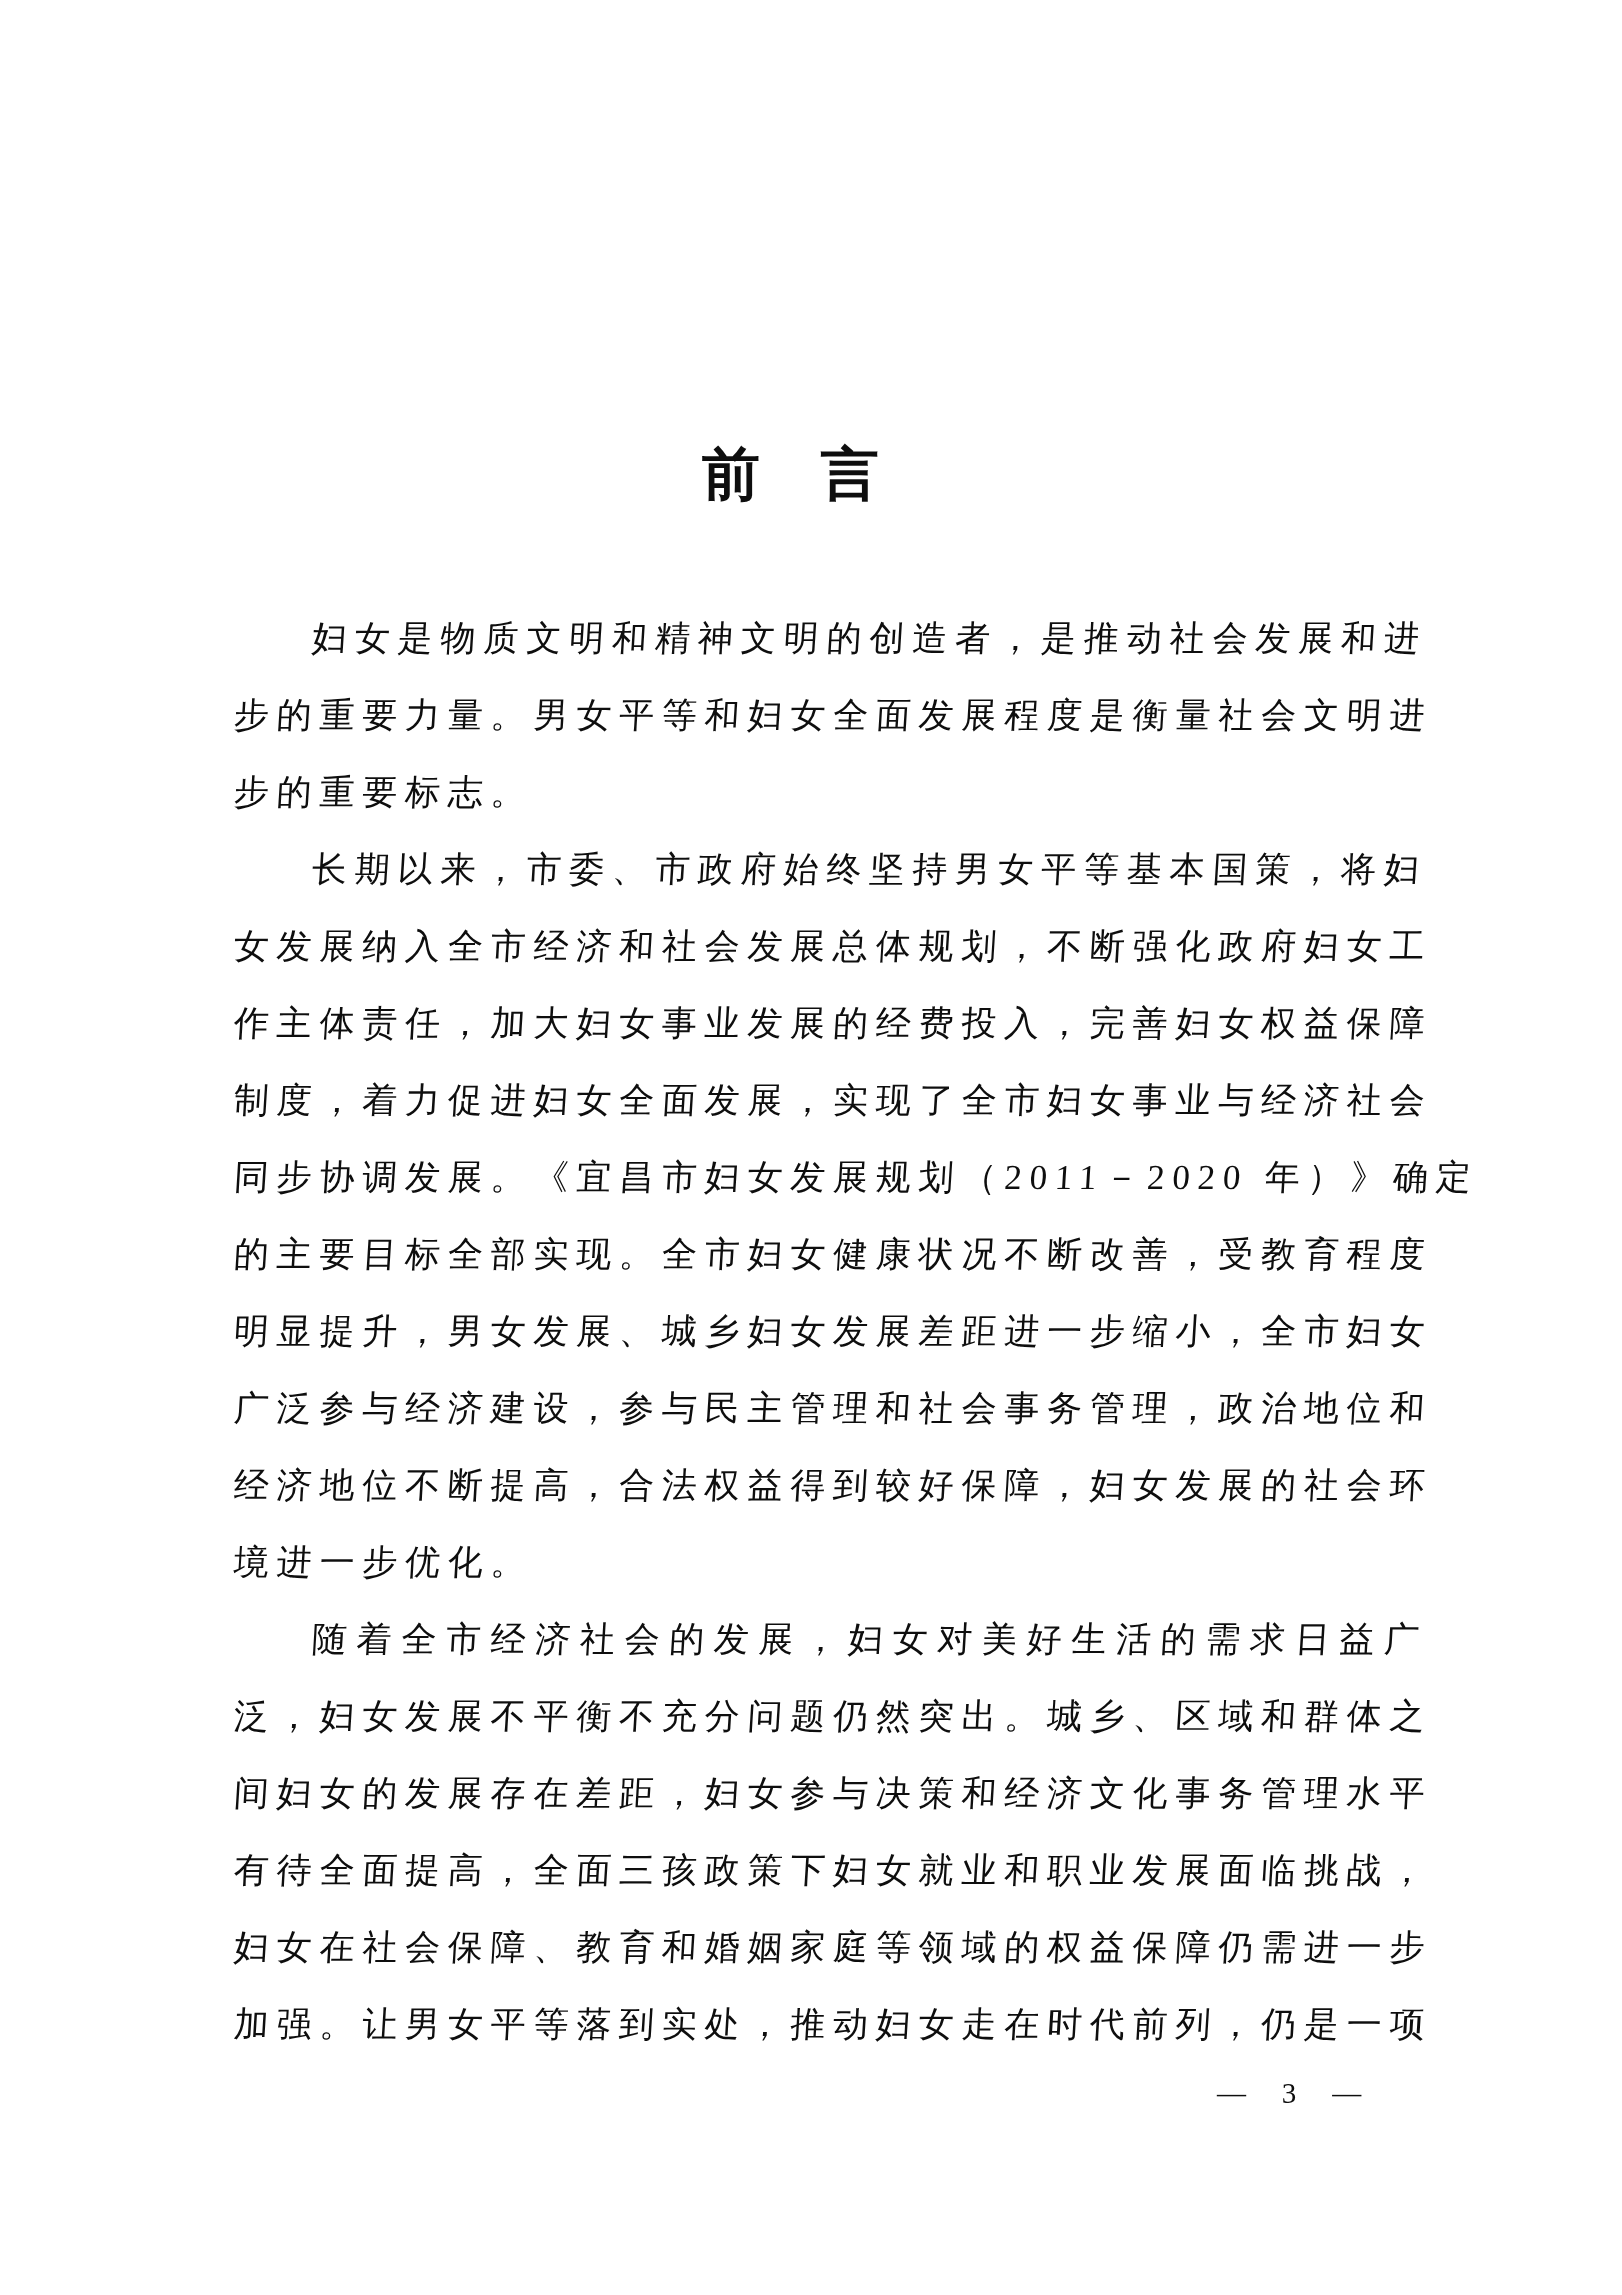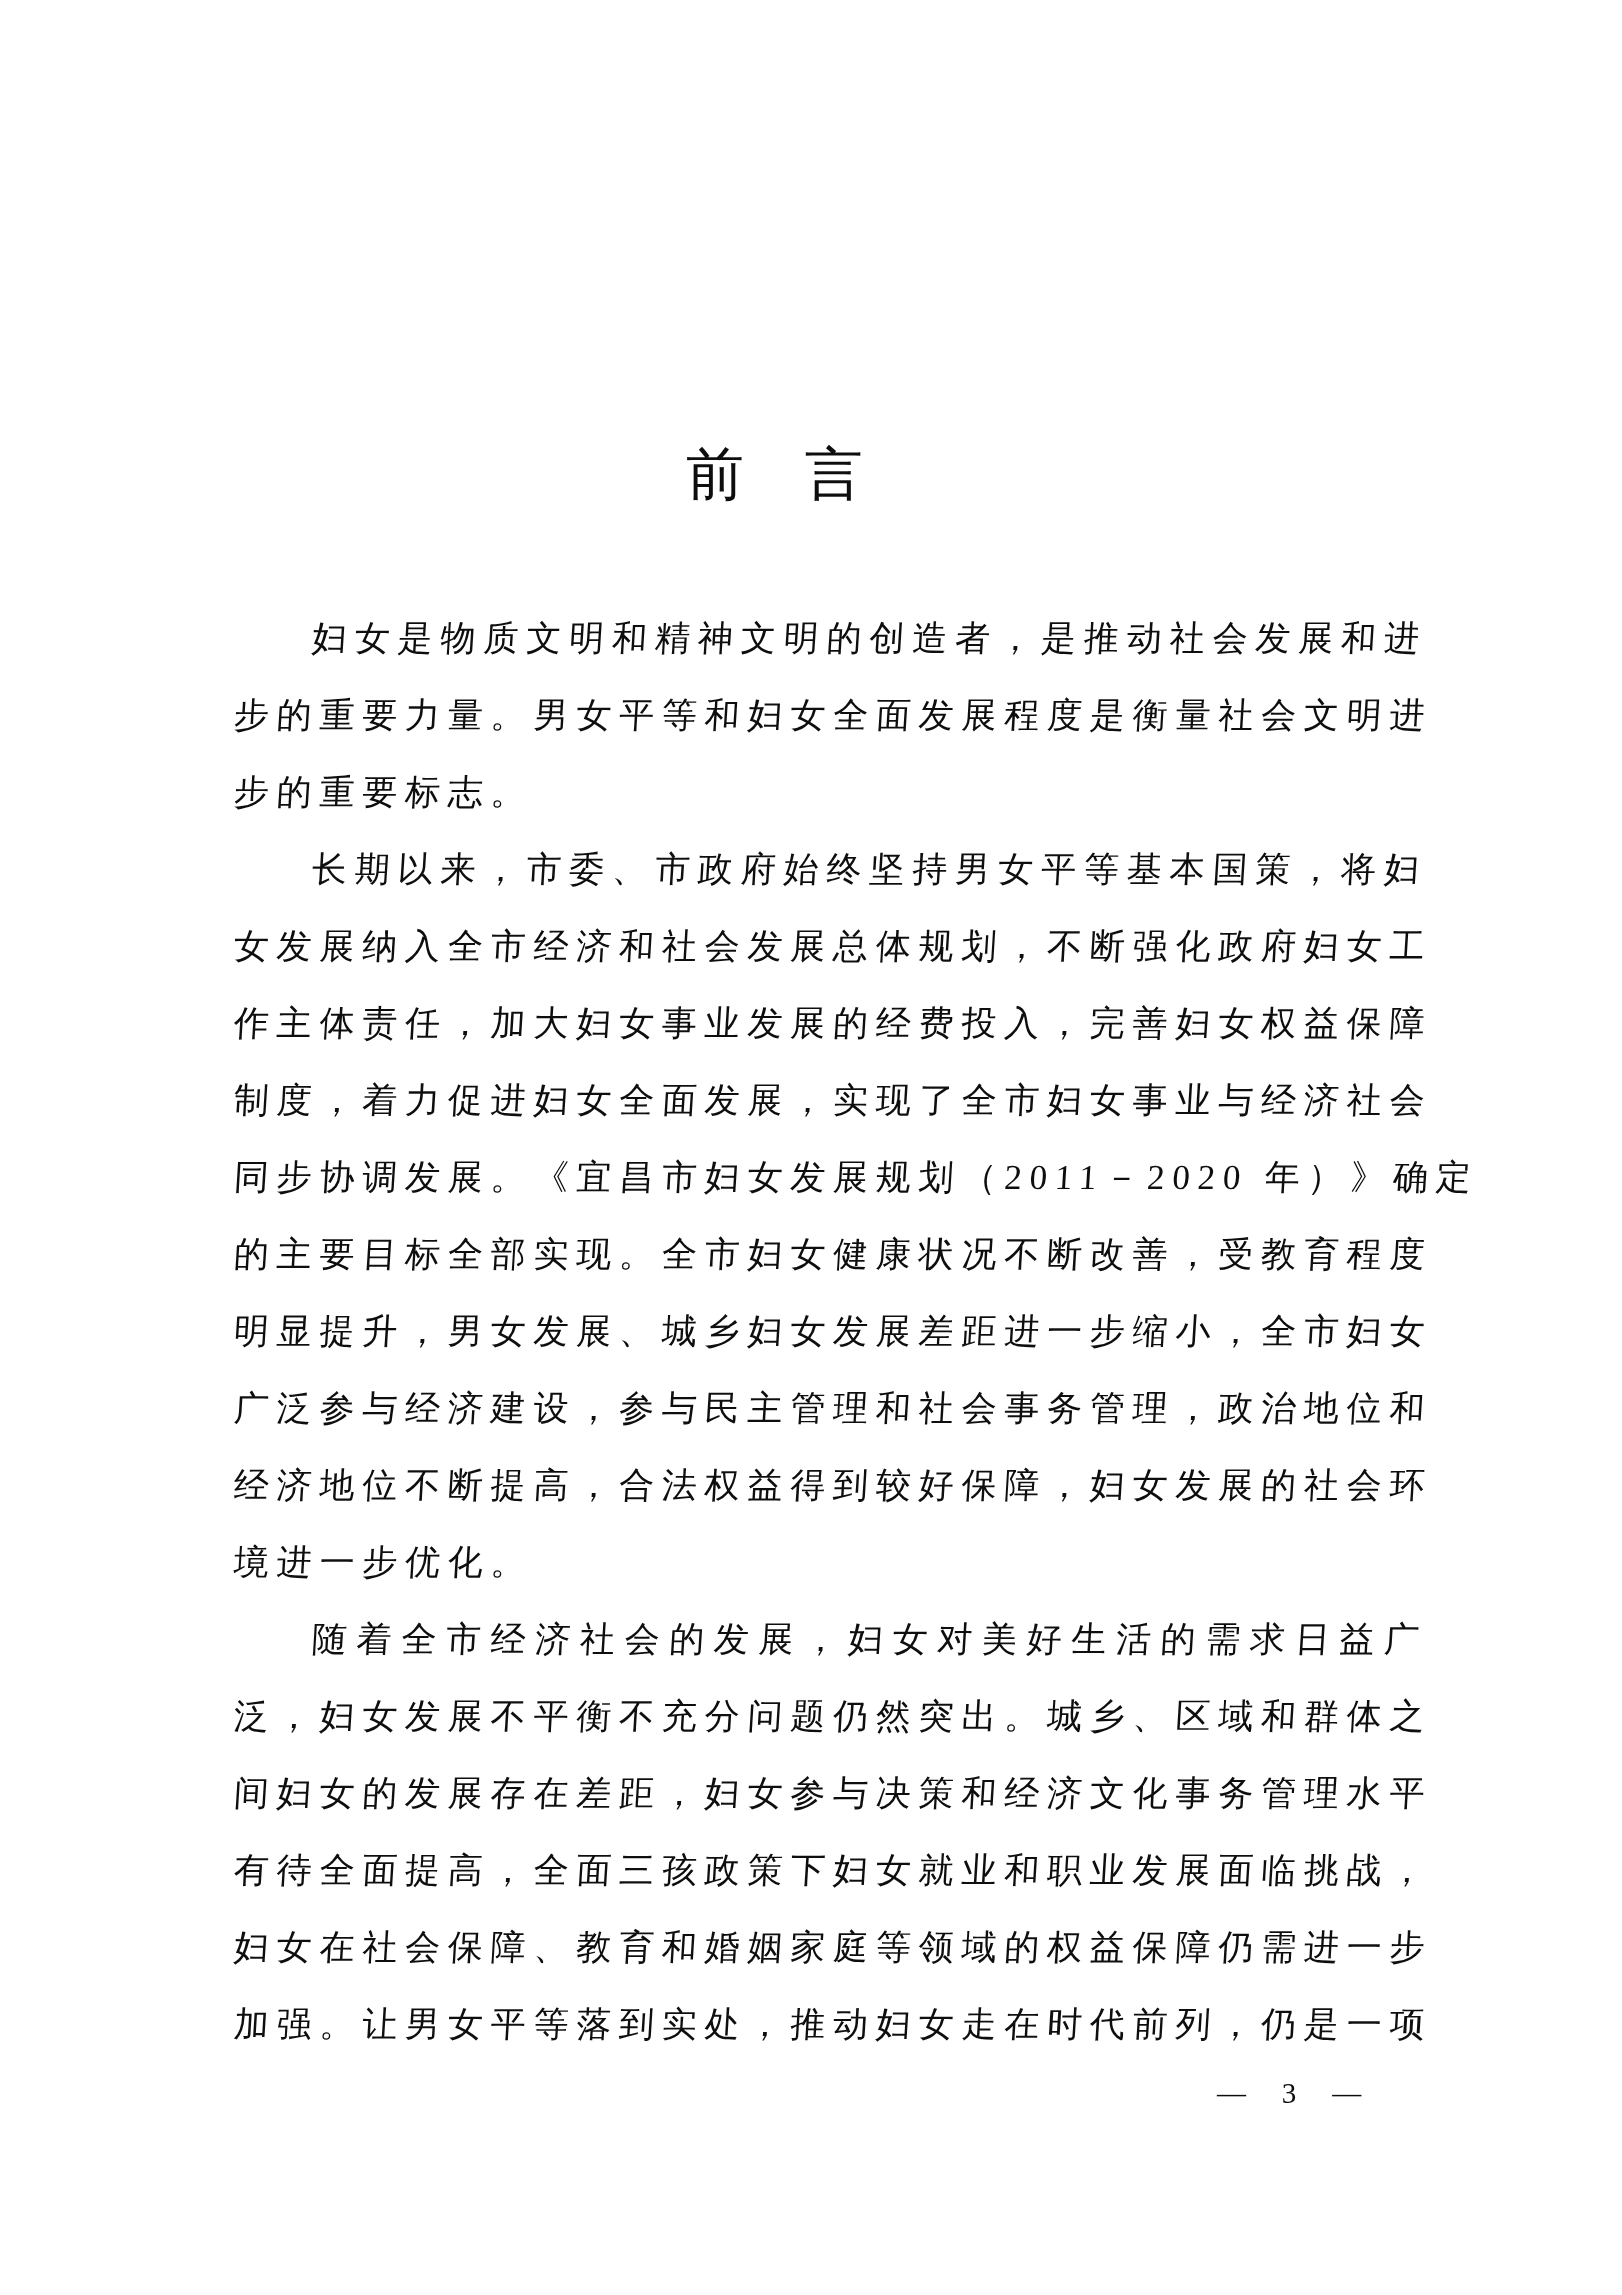--- a/index.html
+++ b/index.html
@@ -12,26 +12,26 @@
     width: 1623px;
     height: 2295px;
     background: #ffffff;
     overflow: hidden;
     font-family: "Liberation Serif", "DejaVu Serif", serif;
     color: #0e0e0e;
   }
   .page-title {
     position: absolute;
     top: 432px;
-    left: 0;
+    left: 16px;
     width: 1550px;
     text-align: center;
     font-size: 58px;
     line-height: 85px;
-    font-weight: 400;
+    font-weight: 700;
     letter-spacing: 1.3px;
     white-space: pre;
   }
   .body-text {
     position: absolute;
     left: 234px;
     top: 600px;
     width: 1193px;
     font-size: 35px;
     letter-spacing: 7.8px;

